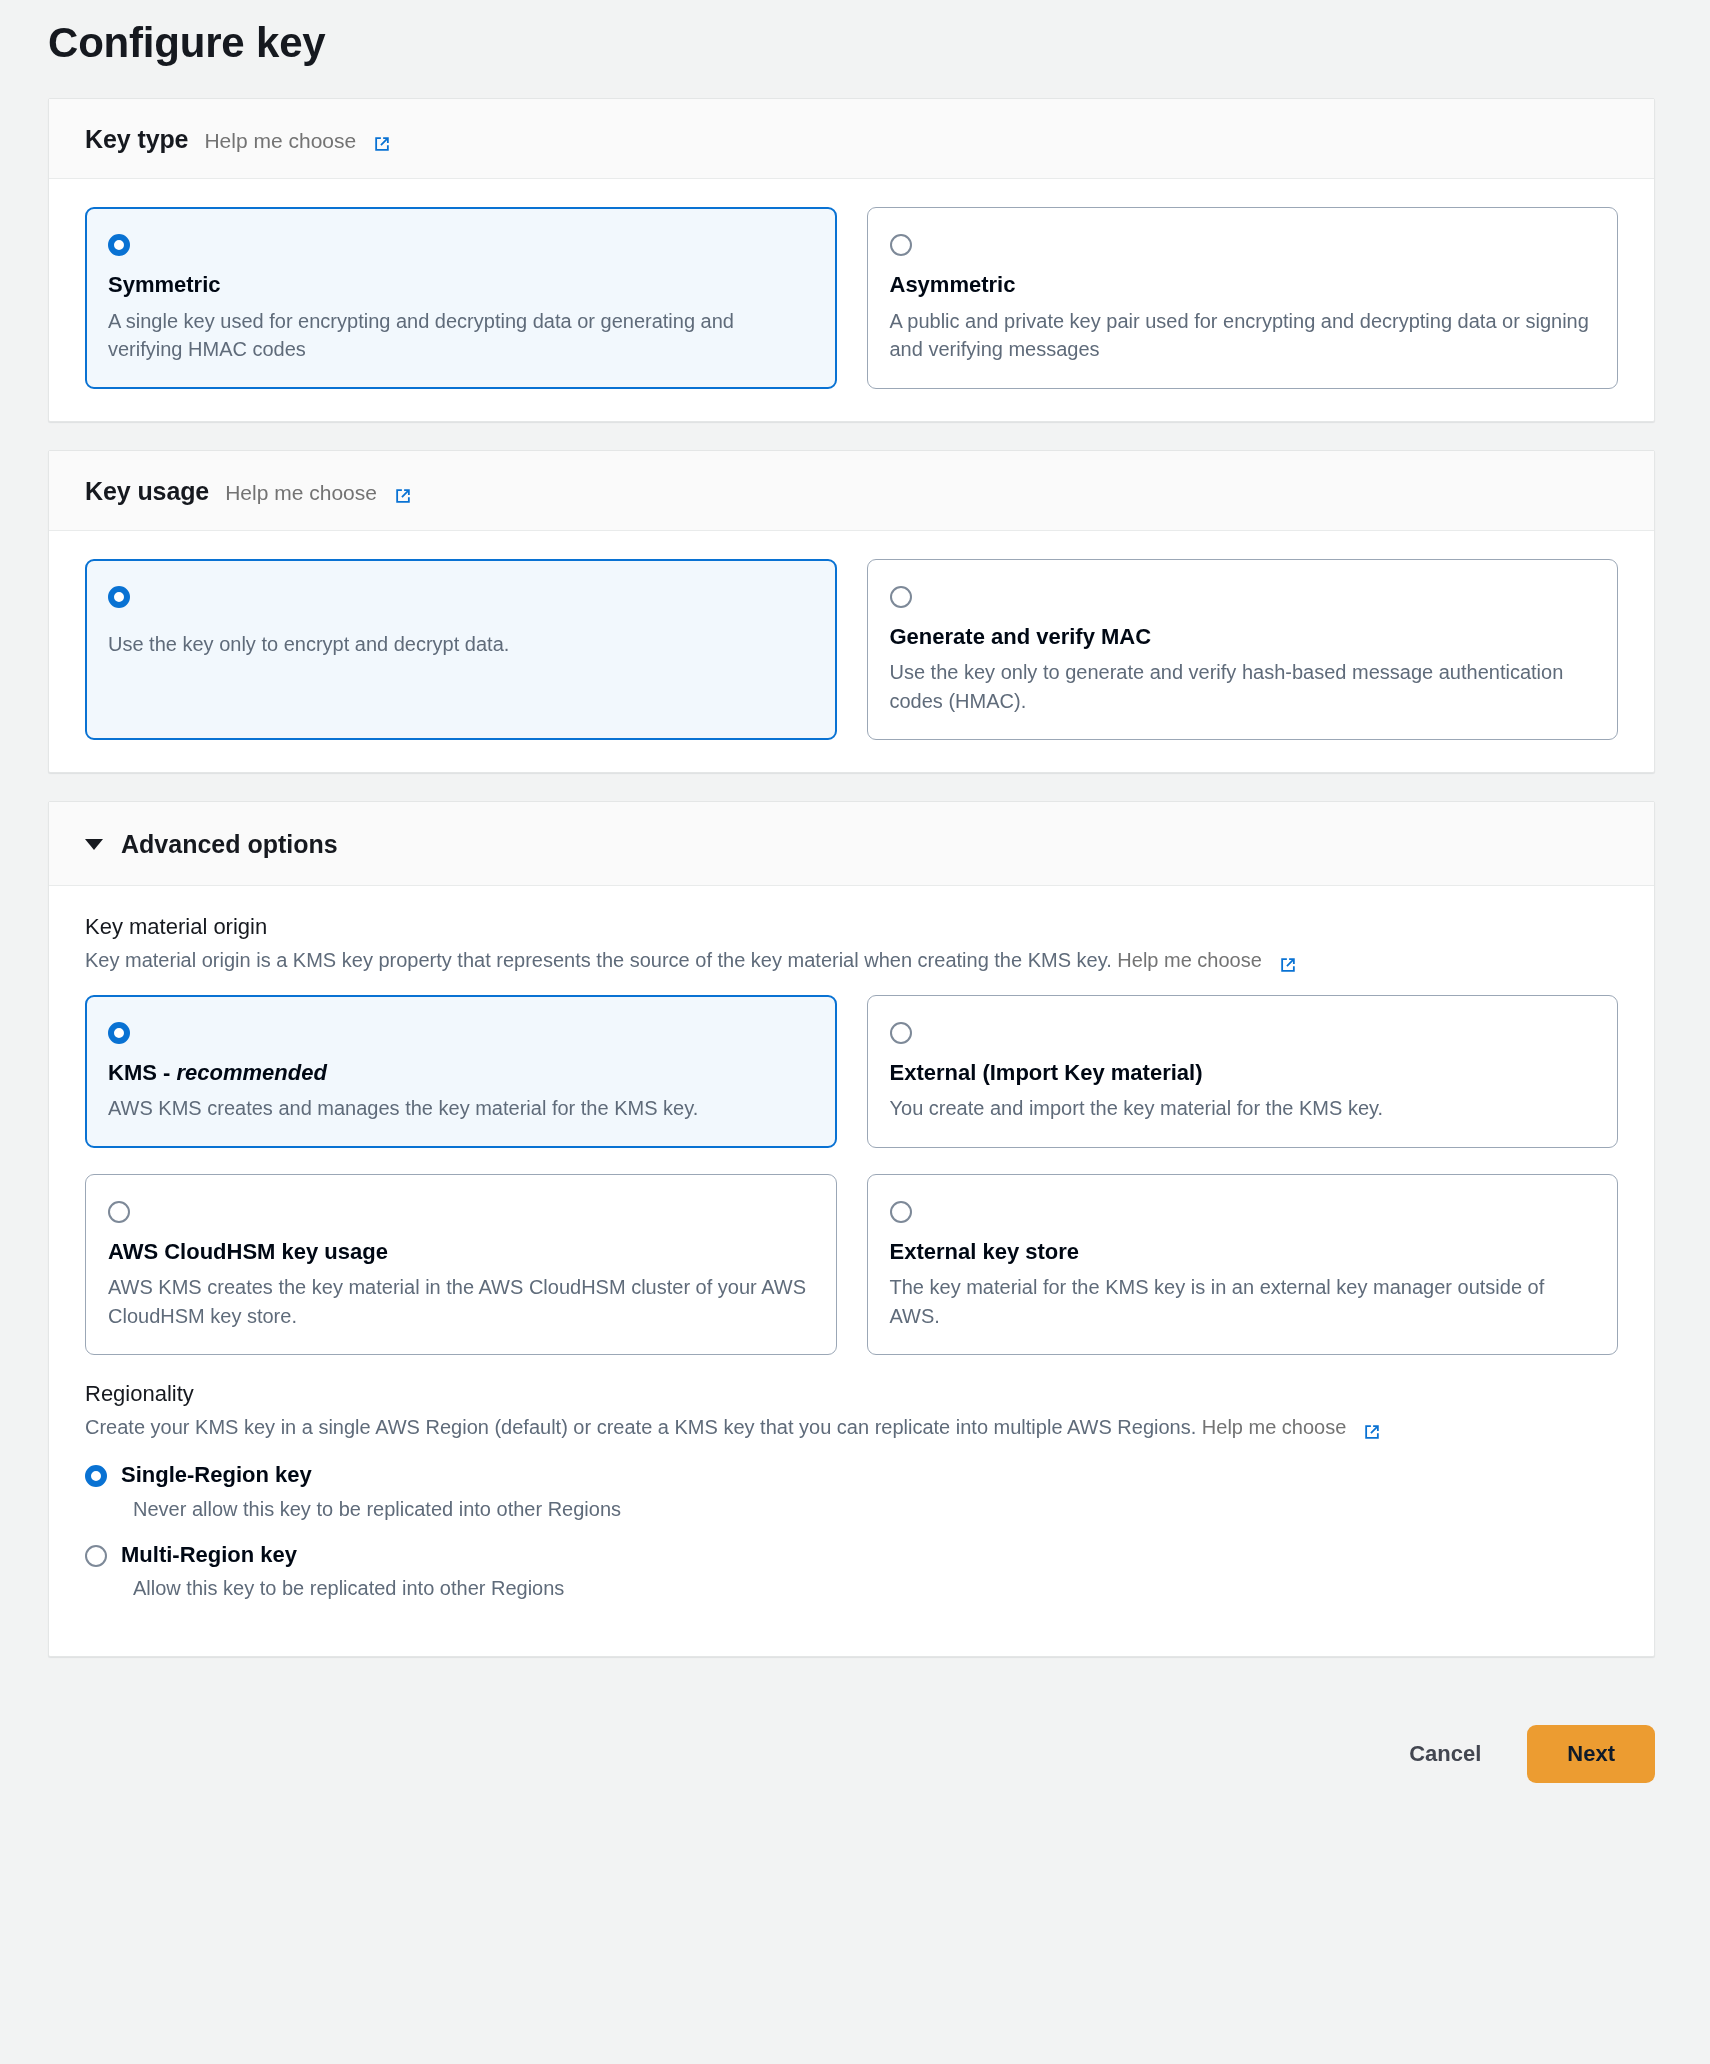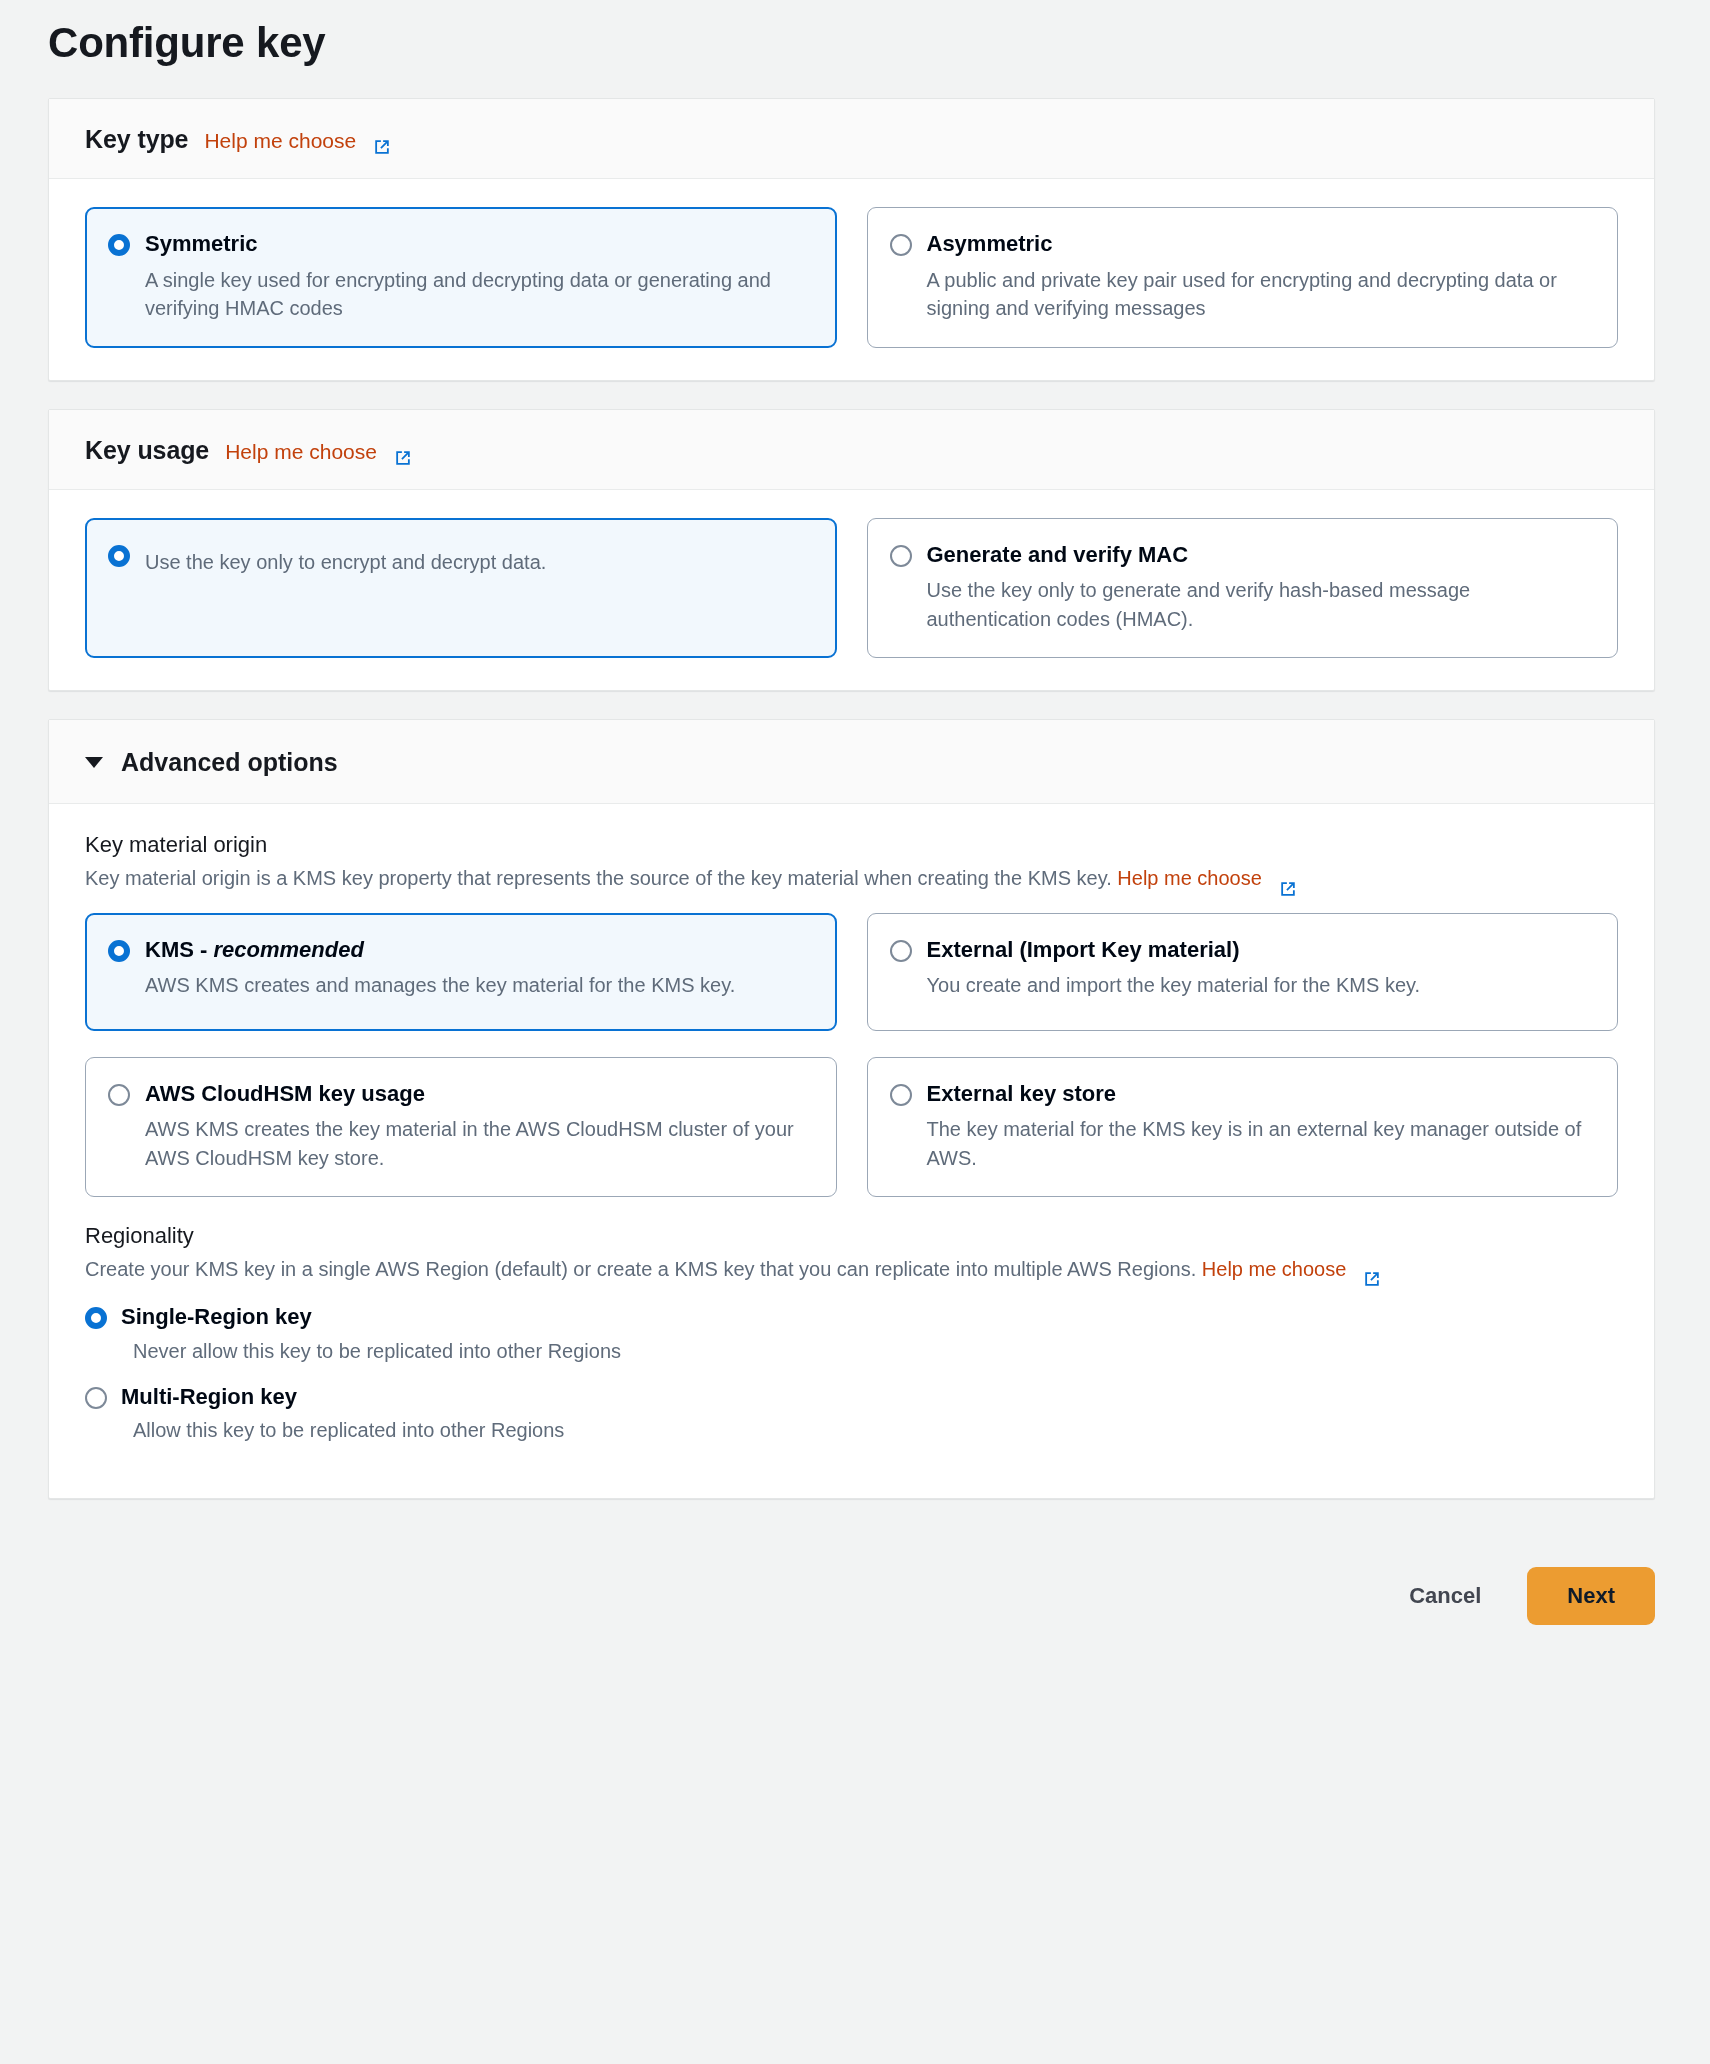--- a/index.html
+++ b/index.html
@@ -44,24 +44,24 @@
     gap: 16px;
   }
   .panel-title {
     font-size: 25px;
     font-weight: bold;
     color: #16191f;
     letter-spacing: -0.1px;
   }
   .help-link {
     font-size: 21px;
-    color: #c2410c;
+    color: #737373;
     cursor: pointer;
     display: inline-flex;
-    align-items: flex-end;
+    align-items: center;
     gap: 17px;
     text-decoration: none;
   }
   .ext-icon { display: inline-block; width: 18px; height: 18px; position: relative; top: 2px; }
   .panel-body {
     padding: 28px 36px 32px 36px;
   }
   .card-row {
     display: flex;
     gap: 30px;
@@ -77,20 +77,21 @@
   }
   .radio-card.selected {
     border: 2px solid #0972d3;
     background: #f2f8fd;
     padding: 21px 23px 23px 21px;
   }
   .radio-line {
     display: flex;
     align-items: flex-start;
     gap: 15px;
+    flex-direction: column;
   }
   .radio {
     width: 22px; height: 22px;
     border-radius: 50%;
     border: 2px solid #7d8998;
     background: #fff;
     flex: 0 0 auto;
     margin-top: 4px;
     position: relative;
   }

